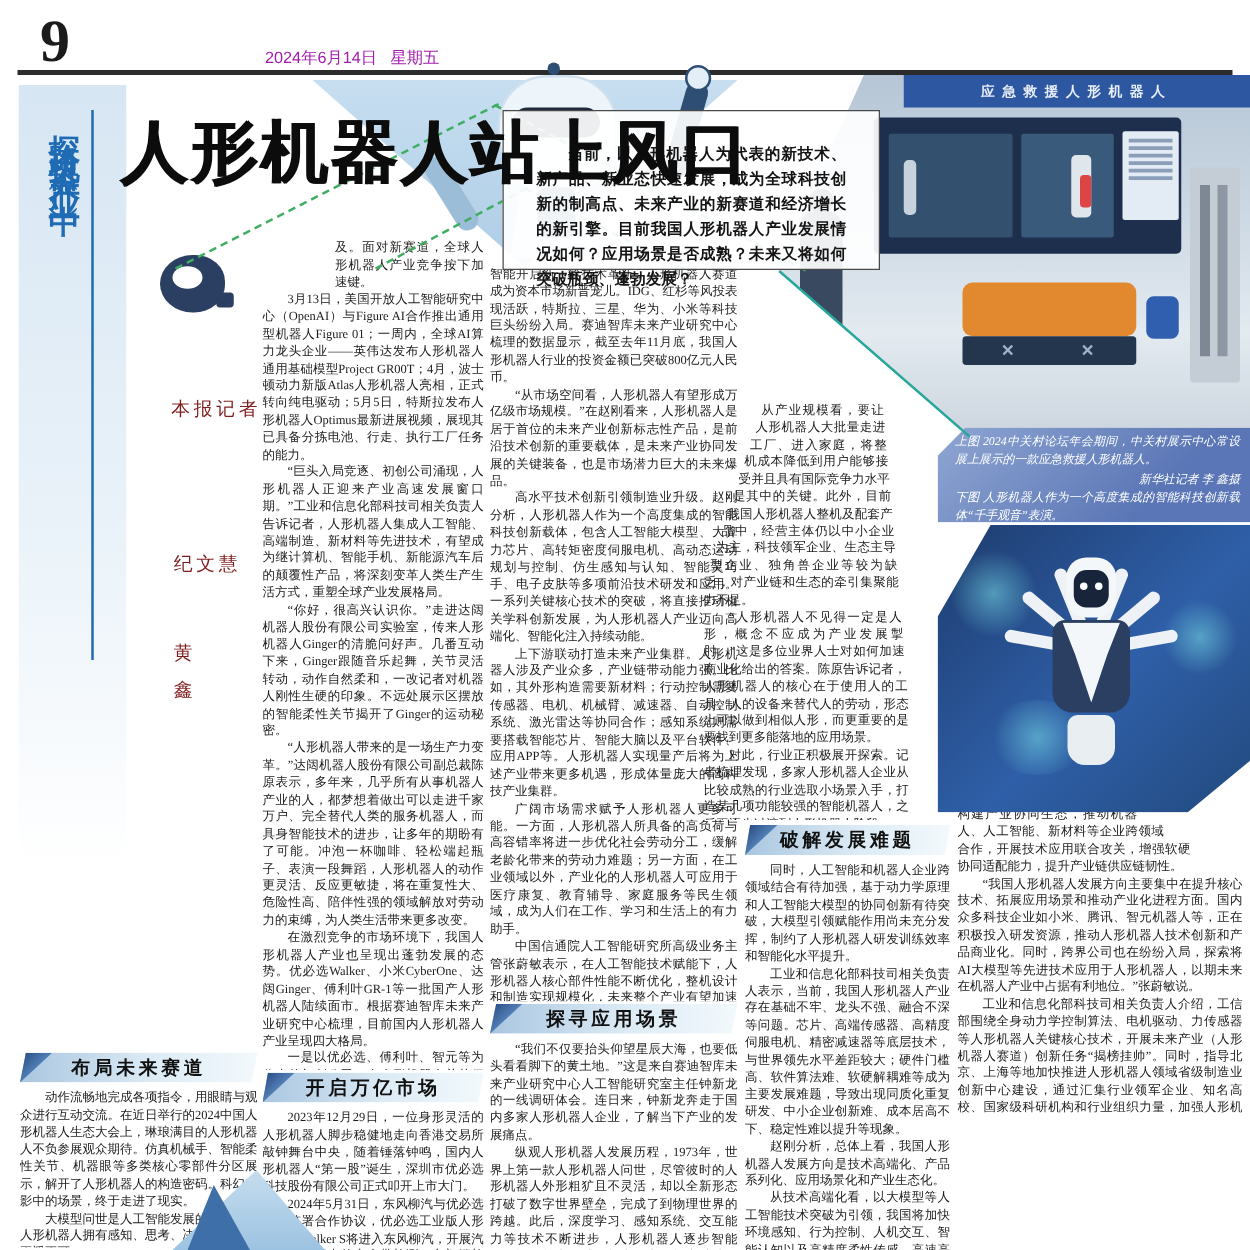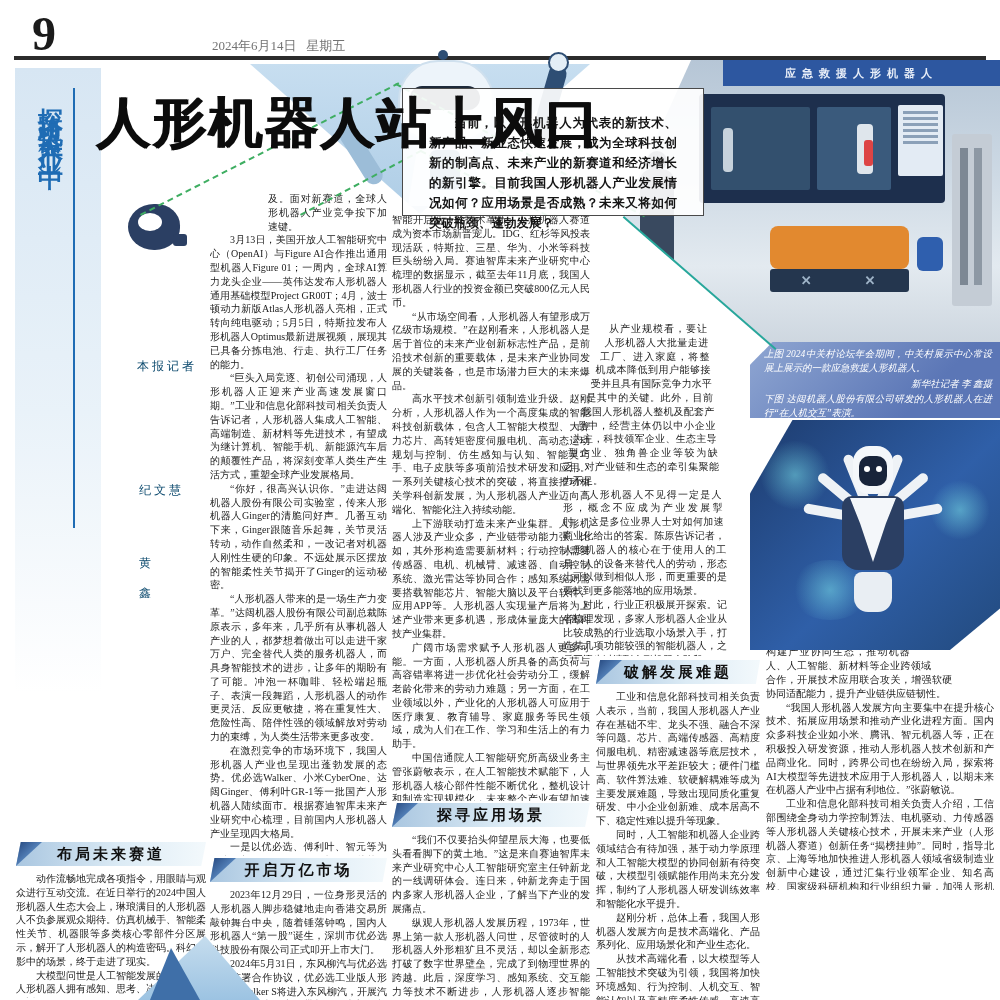--- a/index.html
+++ b/index.html
@@ -1,36 +1,36 @@
 <!DOCTYPE html>
 <html><head>
 <meta charset="utf-8">
 <style>
   html,body{margin:0;padding:0;background:#e8e8e8;}
   #page{position:relative;width:1000px;height:1000px;margin:0 auto;background:#ffffff;
         overflow:hidden;font-family:"Liberation Serif","DejaVu Serif",serif;color:#1b1b1b;}
   
   .pagenum{position:absolute;left:32px;top:6px;font-size:48px;font-weight:900;font-family:"Liberation Serif",serif;}
   .secname{position:absolute;left:92px;top:14px;font-size:36px;font-weight:900;letter-spacing:16px;font-family:"Liberation Sans",sans-serif;}
-  .dateline{position:absolute;left:212px;top:37px;font-size:13px;font-family:Liberation Serif, serif;color:#737373;}
+  .dateline{position:absolute;left:212px;top:37px;font-size:13px;font-family:Liberation Sans, sans-serif;color:#a21caf;}
   .masthead{position:absolute;right:20px;top:12px;font-size:40px;font-weight:bold;font-style:italic;
             letter-spacing:4px;color:#151515;font-family:"Liberation Serif",serif;}
   .headrule{position:absolute;left:14px;top:56px;width:972px;height:4px;background:#2c2c2c;}
   
   .sidestrip{position:absolute;left:15px;top:68px;width:86px;height:625px;
              background:linear-gradient(180deg,#d7e6f3 0%,#e9f2f9 55%,rgba(255,255,255,0) 100%);}
   .sidetitle{position:absolute;left:34px;top:88px;height:440px;writing-mode:vertical-rl;
              font-size:25px;font-weight:bold;color:#1f6cb4;letter-spacing:7px;
              border-right:2px solid #1f6cb4;padding-right:6px;font-family:"Liberation Serif",serif;}
   
   .byline-icon{position:absolute;left:128px;top:204px;width:52px;height:46px;background:#2b3f63;
                border-radius:50% 46% 48% 50%;}
   .byline-icon:before{content:"";position:absolute;left:10px;top:9px;width:24px;height:18px;background:#fff;border-radius:50%;}
   .byline-icon:after{content:"";position:absolute;right:-7px;bottom:4px;width:14px;height:12px;background:#2b3f63;border-radius:3px;}
-  .byl{position:absolute;font-size:12px;color:#0c4a6e;letter-spacing:3px;font-family:"Liberation Serif",serif;margin-top:40px;}
+  .byl{position:absolute;font-size:15px;color:#7f1d1d;letter-spacing:3px;font-family:"Liberation Serif",serif;}
   .byl1{left:137px;top:318px;}
   .byl2{left:139px;top:442px;}
   .byl3{left:139px;top:508px;width:16px;line-height:30px;}
   
   .tri-bg{position:absolute;left:250px;top:64px;width:340px;height:150px;
           background:linear-gradient(180deg,#c7def0,#aecde6);
           clip-path:polygon(0 0,100% 0,50% 100%);z-index:1;}
   .robot-head{position:absolute;left:398px;top:60px;width:92px;height:76px;background:#edf4fa;
               border-radius:40px 40px 30px 30px;z-index:2;border:2px solid #cfe0ee;}
   .robot-visor{position:absolute;left:410px;top:86px;width:70px;height:24px;background:#1e2a3a;border-radius:12px;z-index:3;}
@@ -200,21 +200,21 @@
     <div class="pA-stand">
         <i></i>
         <b></b>
       </div>
   </div>
   <div class="tealline"></div>
 
   <div class="capblock">
     <p><span>上图 2024中关村论坛年会期间，中关村展示中心常设展上展示的一款应急救援人形机器人。</span></p>
     <p class="credit">新华社记者 李 鑫摄</p>
-    <p><span>下图 达闼机器人股份有限公司研发的人形机器人在进行“在人机交互”表演。</span>
+    <p><span>下图 人形机器人作为一个高度集成的智能科技创新载体“千手观音”表演。</span>
        <span class="credit">（资料图片）</span></p>
   </div>
 
   <div class="photoB">
     <div class="pB-glow" style="left:10px;top:20px;width:70px;height:70px;"></div>
     <div class="pB-glow" style="left:180px;top:60px;width:60px;height:60px;"></div>
     <div class="pB-glow" style="left:40px;top:140px;width:80px;height:60px;"></div>
     <div class="pB-arm" style="transform:rotate(-80deg);"></div>
     <div class="pB-arm" style="transform:rotate(-50deg);"></div>
     <div class="pB-arm" style="transform:rotate(-22deg);"></div>
@@ -282,22 +282,22 @@
     <div class="ftriR"></div>
     <p class="cont">从产业规模看，要让人形机器人大批量走进工厂、进入家庭，将整机成本降低到用户能够接受并且具有国际竞争力水平是其中的关键。此外，目前我国人形机器人整机及配套产品中，经营主体仍以中小企业为主，科技领军企业、生态主导型企业、独角兽企业等较为缺乏，对产业链和生态的牵引集聚能力不足。</p>
     <p>“人形机器人不见得一定是人形，概念不应成为产业发展掣肘。”这是多位业界人士对如何加速商业化给出的答案。陈原告诉记者，人形机器人的核心在于使用人的工具、人的设备来替代人的劳动，形态上可以做到相似人形，而更重要的是要找到更多能落地的应用场景。</p>
     <p>对此，行业正积极展开探索。记者梳理发现，多家人形机器人企业从比较成熟的行业选取小场景入手，打造某几项功能较强的智能机器人，之后再逐步过渡到人形机器人阶段。</p>
 
   </div>
   <div class="shead" style="left:596px;top:660px;width:164px;">
     <span>破解发展难题</span>
   </div>
   <div class="col" style="left:596px;top:690px;width:164px;height:310px;">
+    <p>同时，人工智能和机器人企业跨领域结合有待加强，基于动力学原理和人工智能大模型的协同创新有待突破，大模型引领赋能作用尚未充分发挥，制约了人形机器人研发训练效率和智能化水平提升。</p>
     <p>工业和信息化部科技司相关负责人表示，当前，我国人形机器人产业存在基础不牢、龙头不强、融合不深等问题。芯片、高端传感器、高精度伺服电机、精密减速器等底层技术，与世界领先水平差距较大；硬件门槛高、软件算法难、软硬解耦难等成为主要发展难题，导致出现同质化重复研发、中小企业创新难、成本居高不下、稳定性难以提升等现象。</p>
-    <p>同时，人工智能和机器人企业跨领域结合有待加强，基于动力学原理和人工智能大模型的协同创新有待突破，大模型引领赋能作用尚未充分发挥，制约了人形机器人研发训练效率和智能化水平提升。</p>
     <p>赵刚分析，总体上看，我国人形机器人发展方向是技术高端化、产品系列化、应用场景化和产业生态化。</p>
     <p>从技术高端化看，以大模型等人工智能技术突破为引领，我国将加快环境感知、行为控制、人机交互、智能认知以及高精度柔性传感、高速高强度本体结构、轻量化骨骼、灵巧手等关键技术创新。</p>
 
   </div>
 
   <div class="col" style="left:766px;top:604px;width:228px;height:286px;">
     <div class="ftriE"></div>
     <p class="cont">大的地区，打造人形机器人产业集群，推动产业链上下游集聚发展，构建产业协同生态，推动机器人、人工智能、新材料等企业跨领域合作，开展技术应用联合攻关，增强软硬协同适配能力，提升产业链供应链韧性。</p>
     <p>“我国人形机器人发展方向主要集中在提升核心技术、拓展应用场景和推动产业化进程方面。国内众多科技企业如小米、腾讯、智元机器人等，正在积极投入研发资源，推动人形机器人技术创新和产品商业化。同时，跨界公司也在纷纷入局，探索将AI大模型等先进技术应用于人形机器人，以期未来在机器人产业中占据有利地位。”张蔚敏说。</p>
     <p>工业和信息化部科技司相关负责人介绍，工信部围绕全身动力学控制算法、电机驱动、力传感器等人形机器人关键核心技术，开展未来产业（人形机器人赛道）创新任务“揭榜挂帅”。同时，指导北京、上海等地加快推进人形机器人领域省级制造业创新中心建设，通过汇集行业领军企业、知名高校、国家级科研机构和行业组织力量，加强人形机器人领域的技术攻关、产业协作和应用推广。</p>

